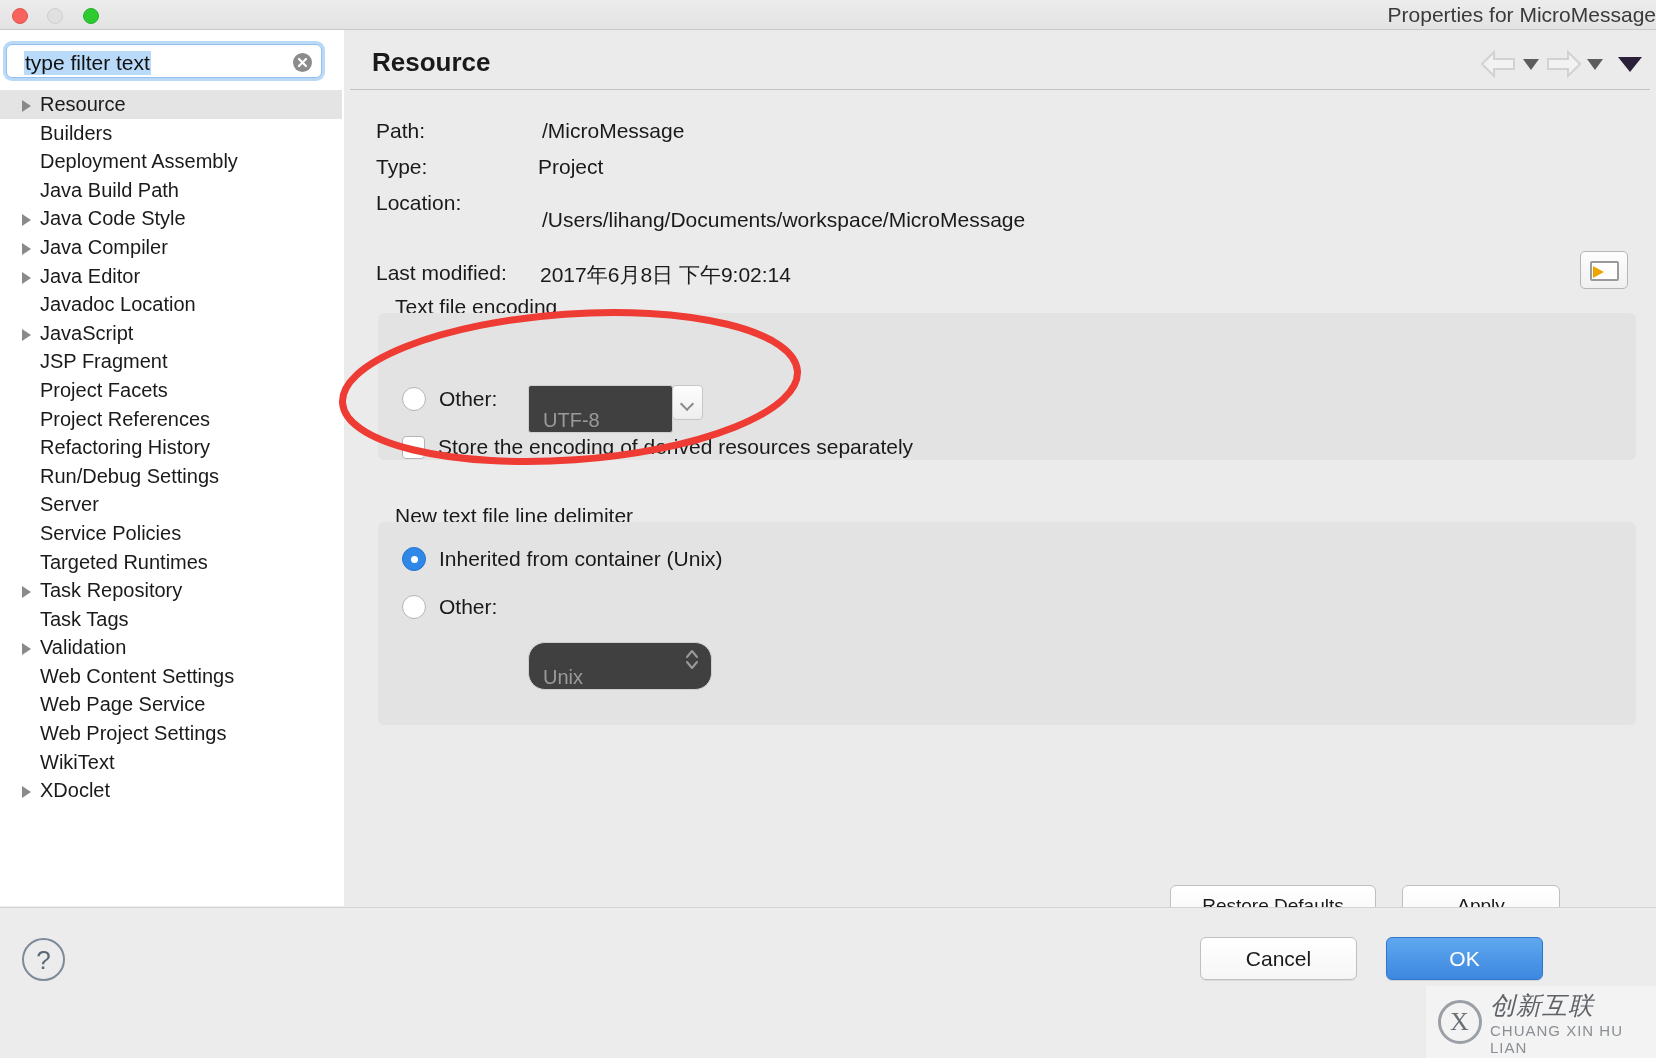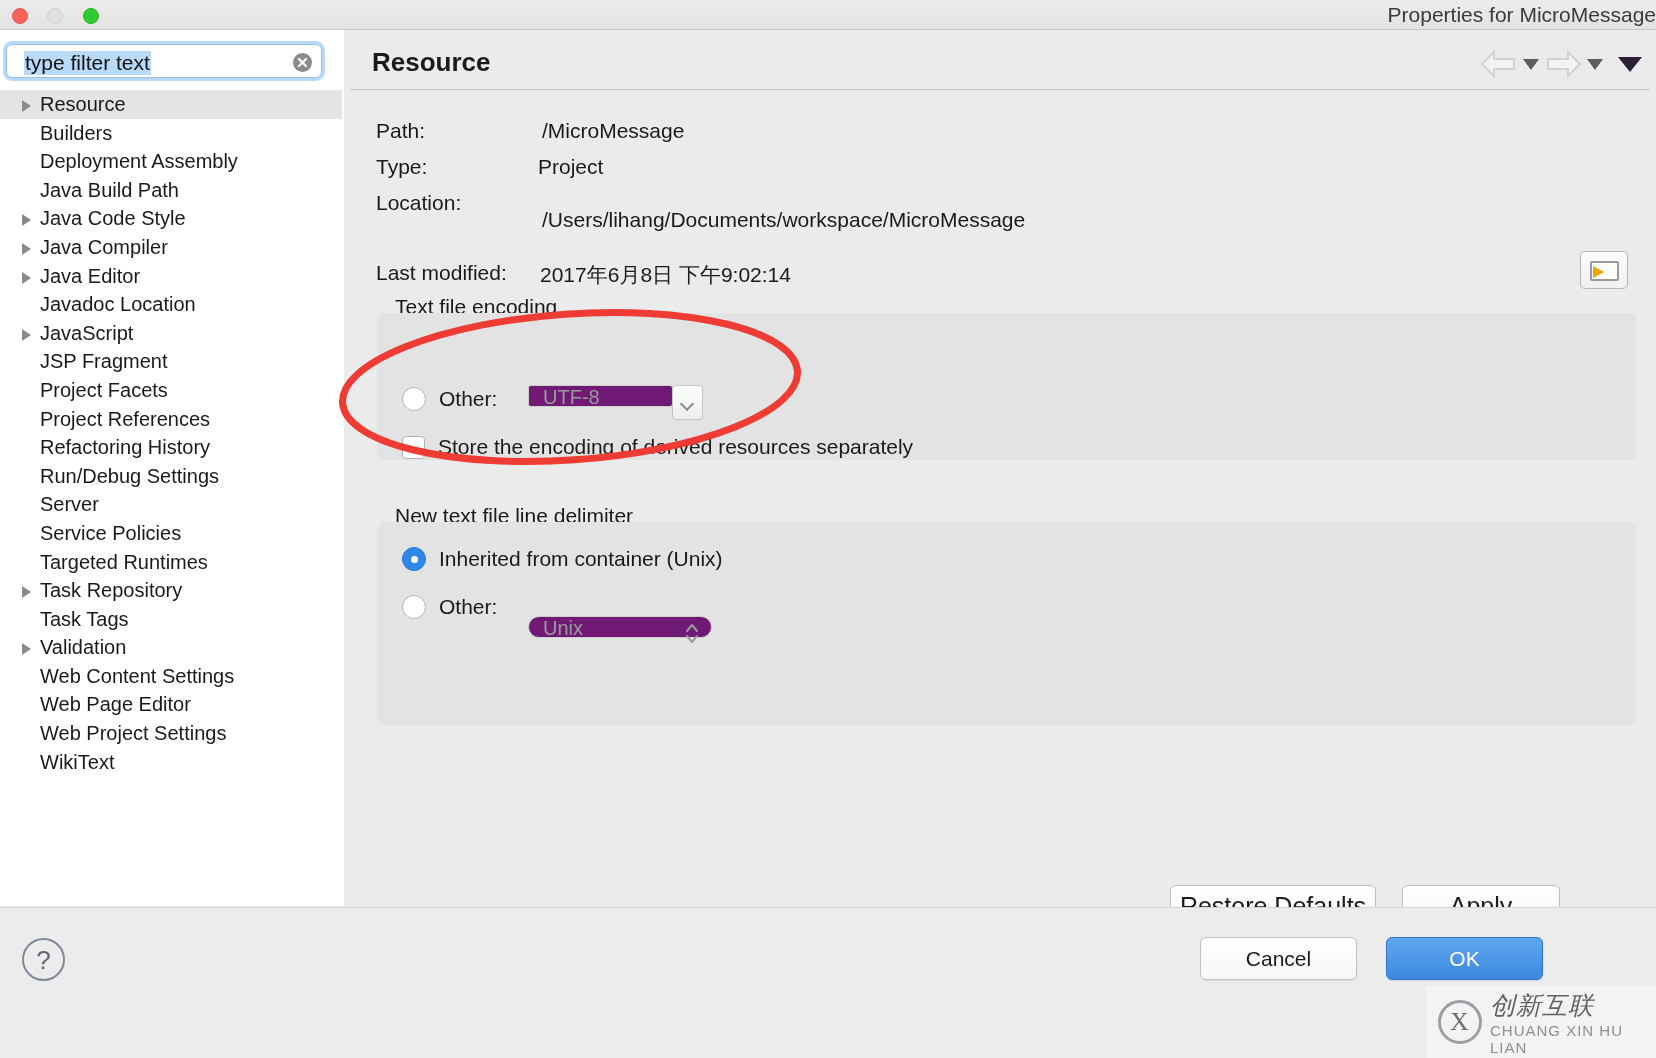--- a/index.html
+++ b/index.html
@@ -144,23 +144,23 @@
     width: 7px; height: 7px; border-radius: 50%; background: #fff;
   }
   .ctl-label { font-size: 21px; color: #1a1a1a; margin-left: 13px; white-space: nowrap; }
 
   .checkbox {
     width: 23px; height: 23px; border-radius: 4px;
     border: 1px solid #b3b3b3; background: #fff; flex: 0 0 auto; cursor: pointer;
   }
 
   .combo {
-    position: relative; height: 22px;
-    background: #701a75; border: 1px solid #cfcfcf;
-    display: flex; align-items: flex-start; cursor: pointer;
+    position: relative; height: 48px;
+    background: #404040; border: 1px solid #cfcfcf;
+    display: flex; align-items: flex-end; cursor: pointer;
   }
   .combo.square { border-radius: 3px; }
   .combo.round  { border-radius: 17px; }
   .combo-value { font-size: 20px; color: #9a9a9a; padding-left: 14px; white-space: nowrap; }
   .combo-btn-square {
     position: absolute; right: -31px; top: -1px; width: 31px; height: 35px;
     background: linear-gradient(#fdfdfd, #eeeeee);
     border: 1px solid #c6c6c6; border-radius: 4px;
   }
   .chev-dn {
@@ -176,21 +176,21 @@
   #enc-store-check   { left: 52px; top: 344px; }
 
   #del-radio-inherit { left: 52px; top: 456px; align-items: center; }
   #del-radio-other   { left: 52px; top: 504px; }
   #del-combo         { left: 178px; top: 503px; width: 184px; }
 
   #btn-restore, #btn-apply {
     position: absolute; height: 42px;
     background: linear-gradient(#ffffff, #f6f6f6);
     border: 1px solid #c0c0c0; border-radius: 6px;
-    font-size: 25px; color: #1a1a1a; cursor: pointer;
+    font-size: 19px; color: #1a1a1a; cursor: pointer;
     box-shadow: 0 1px 1px rgba(0,0,0,0.07);
     text-align: right;
   }
   #btn-restore { left: 820px; top: 794px; width: 206px; }
   #btn-apply   { left: 1052px; top: 794px; width: 158px; }
 
   
   #bottom-bar {
     position: absolute; left: 0; top: 907px; width: 1656px; height: 151px;
     background: #ececec; border-top: 1px solid #d3d3d3;
@@ -282,23 +282,24 @@
       <div class="tree-row"><span>Project References</span></div>
       <div class="tree-row"><span>Refactoring History</span></div>
       <div class="tree-row"><span>Run/Debug Settings</span></div>
       <div class="tree-row"><span>Server</span></div>
       <div class="tree-row"><span>Service Policies</span></div>
       <div class="tree-row"><span>Targeted Runtimes</span></div>
       <div class="tree-row"><div class="tree-arrow"></div><span>Task Repository</span></div>
       <div class="tree-row"><span>Task Tags</span></div>
       <div class="tree-row"><div class="tree-arrow"></div><span>Validation</span></div>
       <div class="tree-row"><span>Web Content Settings</span></div>
-      <div class="tree-row"><span>Web Page Editor</span></div>
+      <div class="tree-row"><span>Web Page Service</span></div>
       <div class="tree-row"><span>Web Project Settings</span></div>
       <div class="tree-row"><span>WikiText</span></div>
+      <div class="tree-row"><div class="tree-arrow"></div><span>XDoclet</span></div>
     </div>
 </div>
 
 <div id="right-panel">
 
   <div id="page-header">
     <div id="page-title">Resource</div>
     <div id="nav-area">
       <div class="nav-arrow">
         <svg width="38" height="30" viewBox="0 0 38 30" aria-hidden="true">

